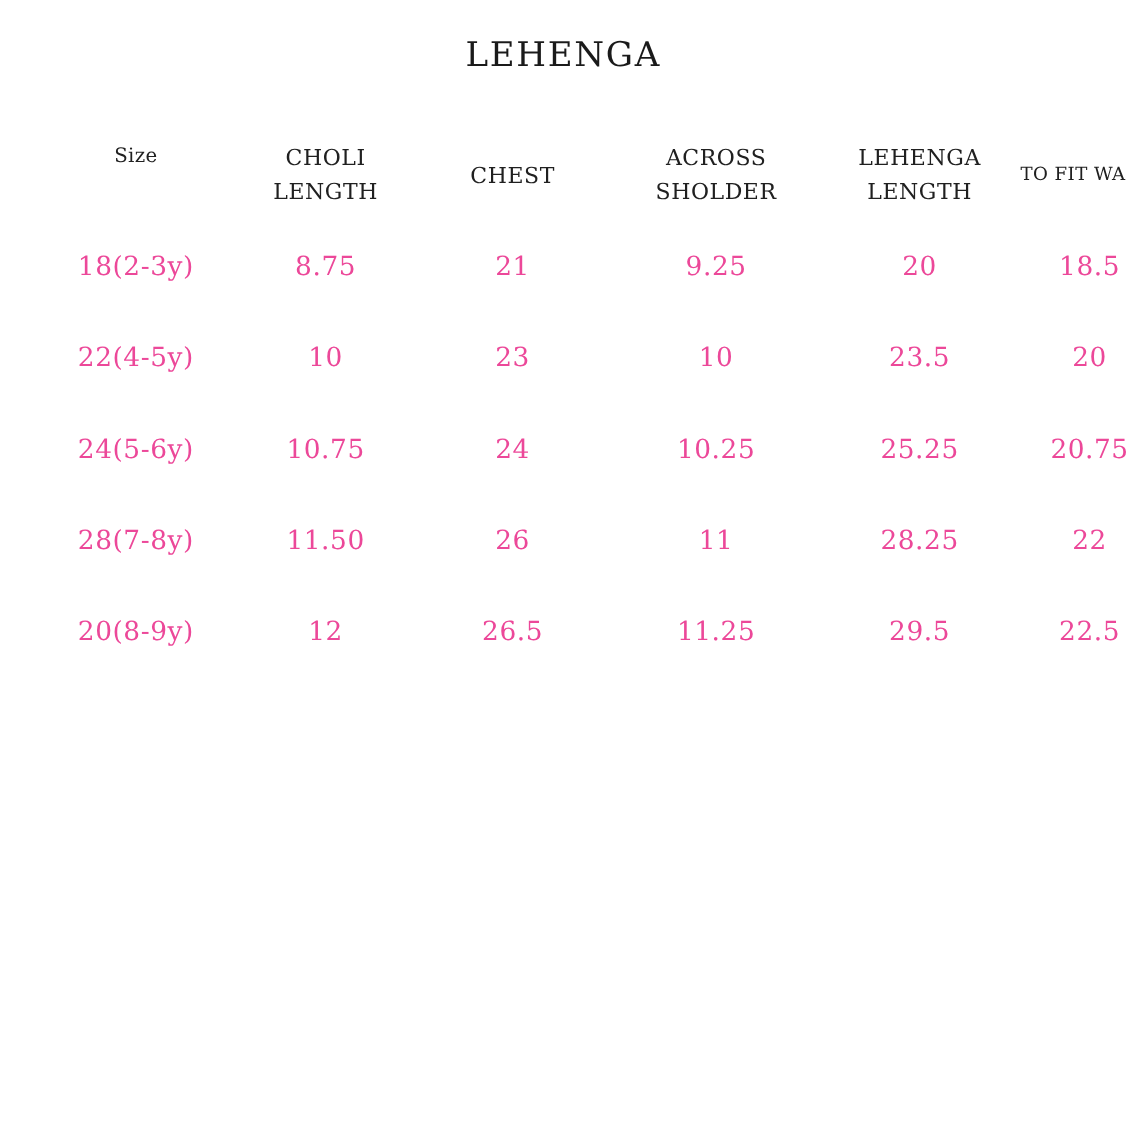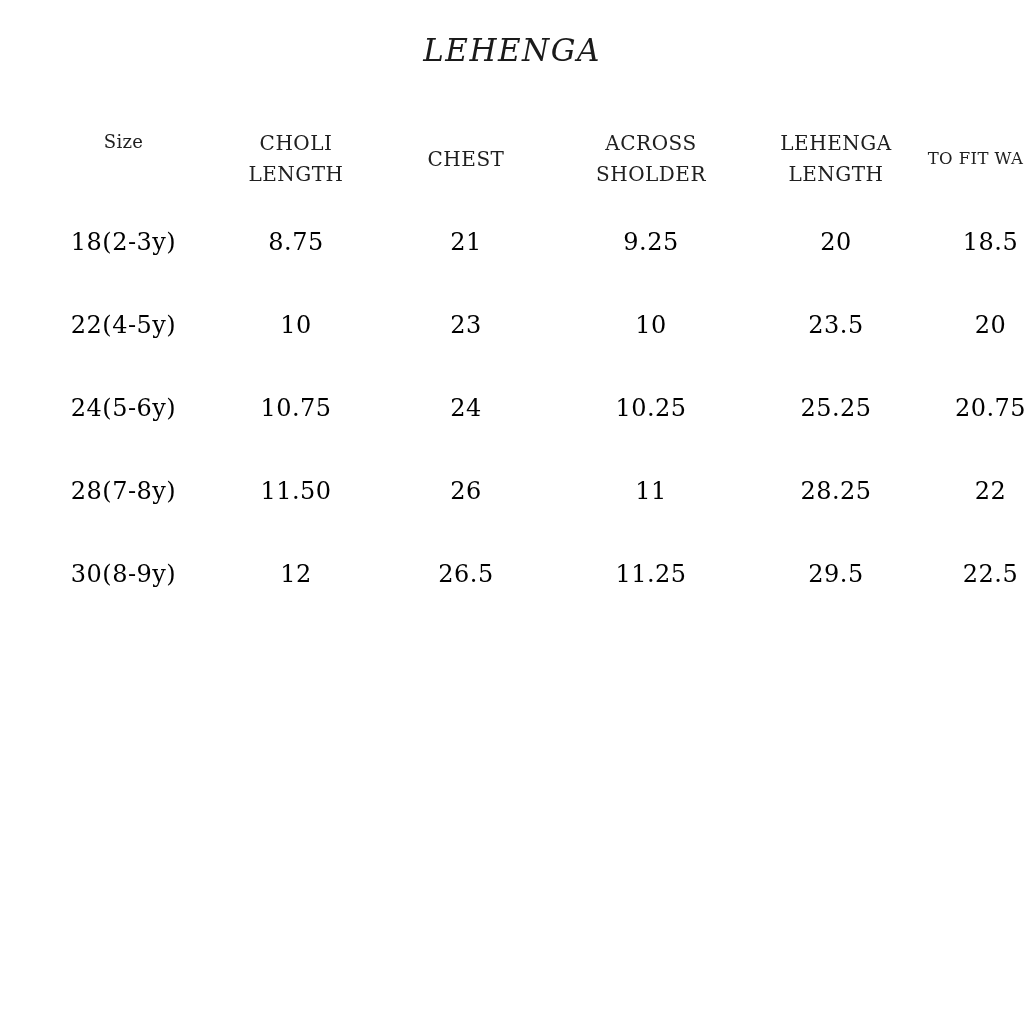--- a/index.html
+++ b/index.html
@@ -16,21 +16,20 @@
     overflow: hidden;
     box-sizing: border-box;
   }
   .title {
     padding-top: 32px;
     text-align: center;
     font-size: 31px;
     letter-spacing: 1.5px;
     font-weight: 500;
     color: #1a1a1a;
-    font-style: italic;
   }
   table.size-chart {
     margin-top: 50px;
     border-collapse: collapse;
     table-layout: fixed;
     width: 1024px;
     margin-left: 36px;
   }
   table.size-chart th,
   table.size-chart td {
@@ -61,21 +60,21 @@
   thead th .hdr {
     display: inline-block;
     max-width: 130px;
   }
   thead th.col-waist .hdr { max-width: 139px; }
   tbody td {
     height: 83px;
     vertical-align: middle;
     font-size: 24px;
     letter-spacing: 0.5px;
-    color: #000000;
+    color: #ec4899;
   }
   tbody td.col-size { font-size: 24px; }
 </style>
 </head>
 <body>
 
 <div class="page">
   <div class="title">LEHENGA</div>
 
   <table class="size-chart">
@@ -124,21 +123,21 @@
         </tr>
         <tr>
           <td class="col-size">28(7-8y)</td>
           <td>11.50</td>
           <td>26</td>
           <td>11</td>
           <td>28.25</td>
           <td>22</td>
         </tr>
         <tr>
-          <td class="col-size">30(8-9y)</td>
+          <td class="col-size">20(8-9y)</td>
           <td>12</td>
           <td>26.5</td>
           <td>11.25</td>
           <td>29.5</td>
           <td>22.5</td>
         </tr>
       </tbody>
   </table>
 </div>
 

